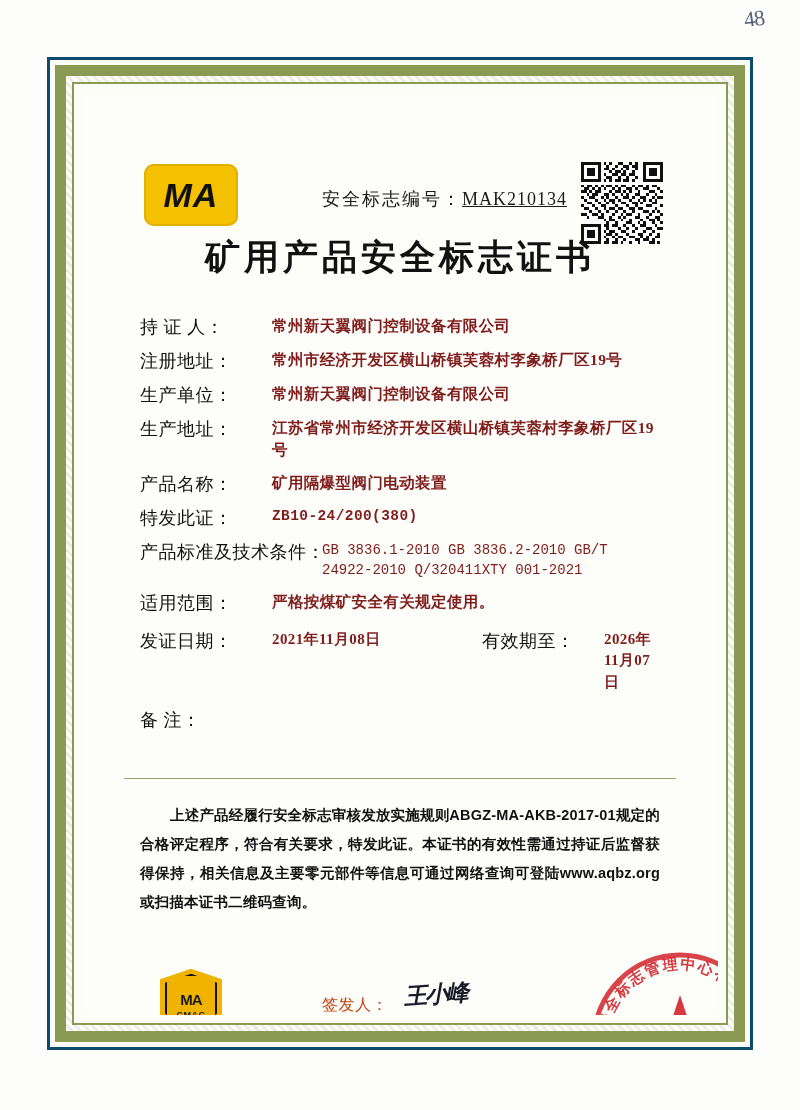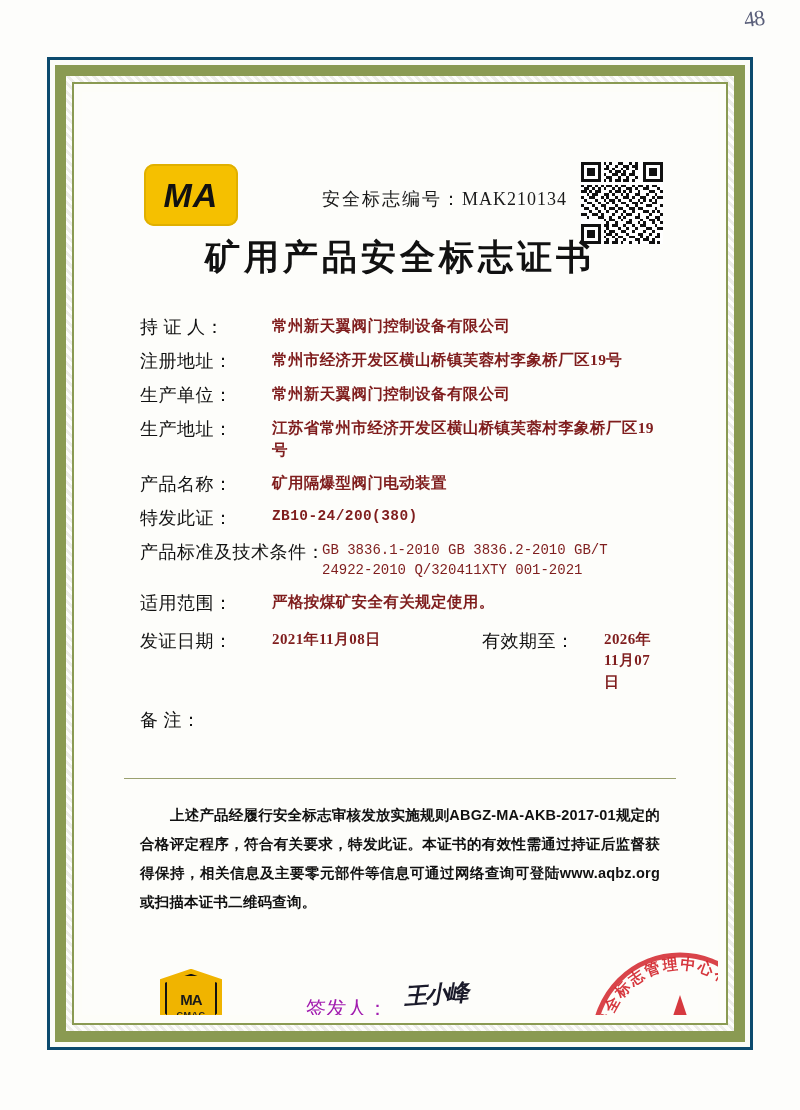--- a/index.html
+++ b/index.html
@@ -90,21 +90,21 @@
   }
   .cert-no {
     position: absolute;
     left: 240px;
     top: 95px;
     font-size: 18px;
     color: #1a1a1a;
     letter-spacing: 1px;
   }
   .cert-no .label { letter-spacing: 2px; }
-  .cert-no .value { font-family: "Liberation Serif", serif; letter-spacing: 1px; }
+  .cert-no .value { font-family: "Liberation Serif", serif; letter-spacing: 1px; text-decoration: underline; }
 
   
   .qr {
     position: absolute;
     right: 55px;
     top: 70px;
     width: 82px;
     height: 82px;
     background: #fff;
   }
@@ -249,24 +249,24 @@
     position: relative;
     font-family: "Liberation Sans", sans-serif;
     font-size: 9px;
     font-weight: bold;
     color: #1a1a1a;
     letter-spacing: 0.5px;
   }
 
   .sig-label {
     position: absolute;
-    left: 224px;
+    left: 240px;
     top: 38px;
-    font-size: 20px;
-    color: #a21caf;
+    font-size: 16px;
+    color: #c2410c;
     letter-spacing: 0.5px;
   }
   .sig-script {
     position: absolute;
     left: 322px;
     top: 22px;
     font-family: "Liberation Serif", serif;
     font-style: italic;
     font-weight: bold;
     font-size: 23px;

